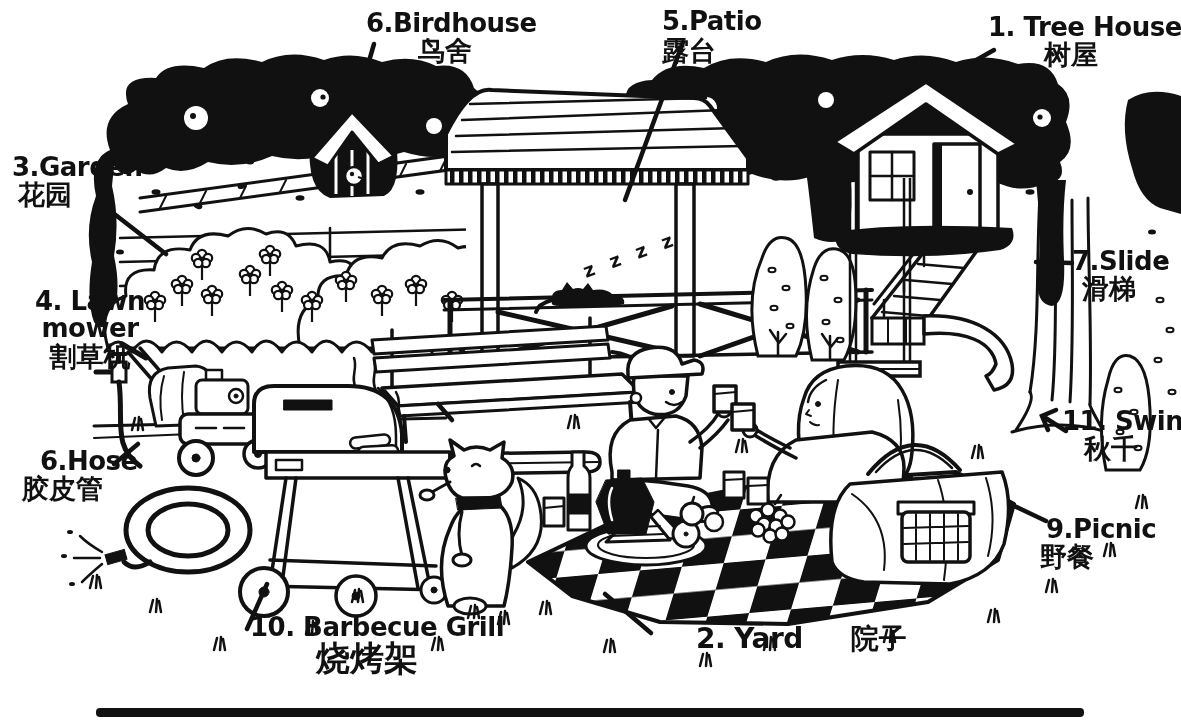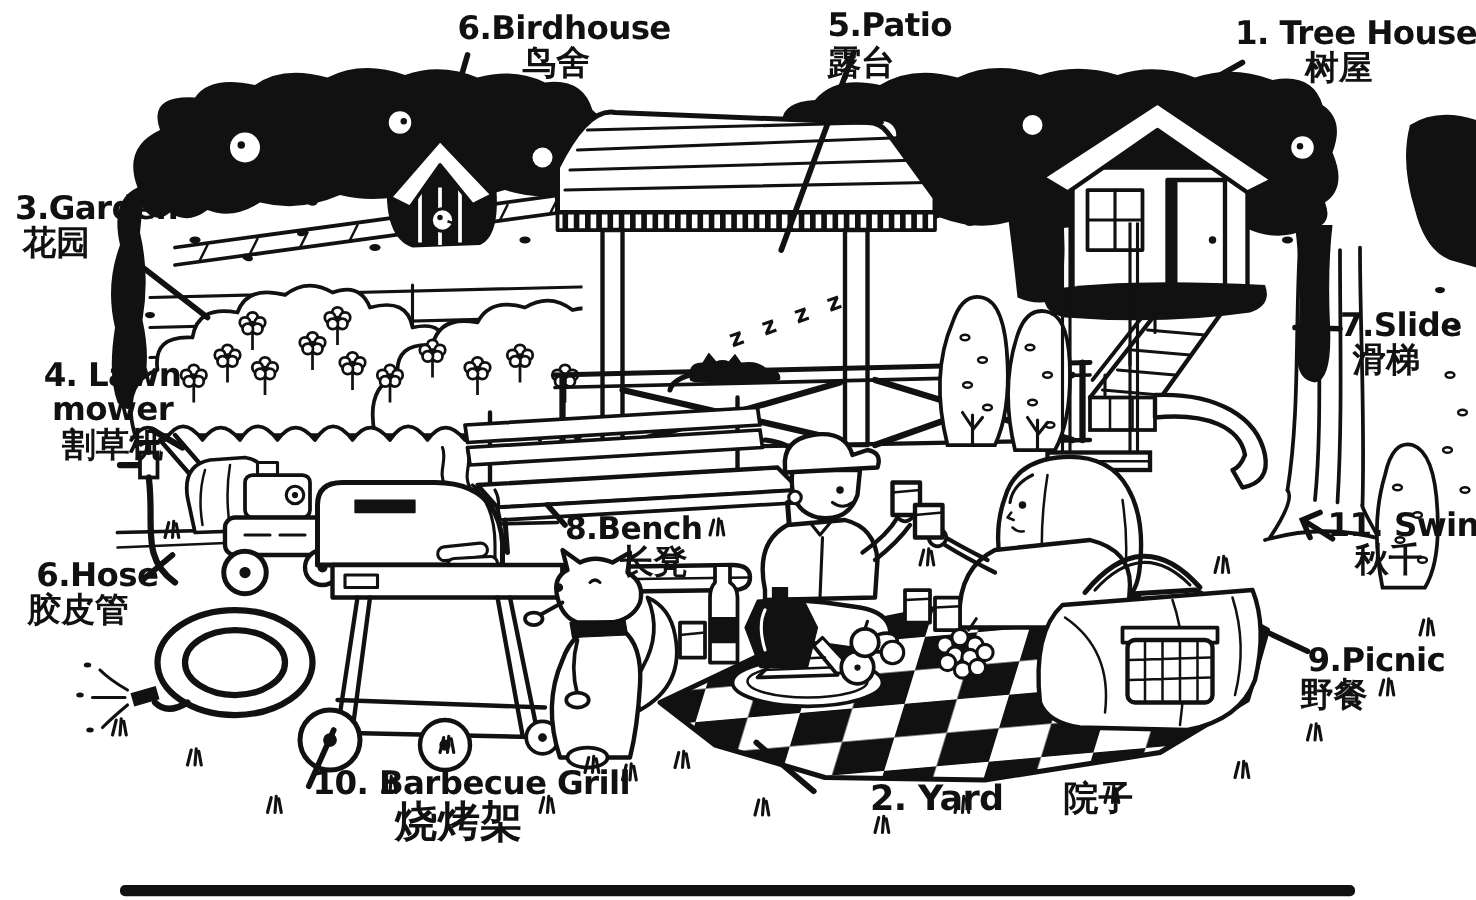--- a/index.html
+++ b/index.html
@@ -10,21 +10,21 @@
   .lbl .en{display:block;font-size:26px;letter-spacing:-0.5px;}
   .lbl .zh{display:block;font-size:27px;}
   .lbl.row{display:flex;align-items:flex-start;gap:8px;}
   .lbl.row .en,.lbl.row .zh{display:inline-block;}
   #lbl-birdhouse{left:366px;top:10px;}            #lbl-birdhouse .zh{margin-left:52px;}
   #lbl-patio{left:662px;top:8px;}                 #lbl-patio{display:flex;gap:2px;flex-direction:column;}
   #lbl-treehouse{left:988px;top:14px;}            #lbl-treehouse .zh{margin-left:56px;}
   #lbl-garden{left:12px;top:154px;}               #lbl-garden .zh{margin-left:6px;}
   #lbl-lawnmower{left:2px;top:288px;width:120px;text-align:center;margin-left:28px;}
   #lbl-lawnmower .en{white-space:normal;}
-  #lbl-hose{left:22px;top:448px;}                 #lbl-hose .en{margin-left:7px;}
+  #lbl-hose{left:22px;top:448px;}                 #lbl-hose .en{margin-left:18px;}
   #lbl-slide{left:1072px;top:248px;}              #lbl-slide .zh{margin-left:10px;}
   #lbl-swing{left:1062px;top:408px;}              #lbl-swing .zh{margin-left:22px;}
   #lbl-picnic{left:1040px;top:516px;}             #lbl-picnic .en{margin-left:6px;}
   #lbl-bench{left:452px;top:410px;}               #lbl-bench .en{font-size:25px;} #lbl-bench .zh{margin-left:44px;}
   #lbl-bbq{left:250px;top:614px;}                 #lbl-bbq .zh{margin-left:66px;font-size:34px;}
   #lbl-yard{left:656px;top:624px;}                #lbl-yard .en,#lbl-yard .zh{font-size:28px;margin-left:40px;}
   svg text.snore{font-family:"DejaVu Sans",sans-serif;font-weight:700;fill:#111;}
 </style>
 </head>
 <body>
@@ -485,24 +485,20 @@
   <span class="zh">滑梯</span>
 </div>
 <div class="lbl" id="lbl-swing">
   <span class="en">11. Swing</span>
   <span class="zh">秋千</span>
 </div>
 <div class="lbl" id="lbl-picnic">
   <span class="en">9.Picnic</span>
   <span class="zh">野餐</span>
 </div>
-<div class="lbl" id="lbl-bench">
-  <span class="en">8.Bench</span>
-  <span class="zh">长凳</span>
-</div>
 <div class="lbl" id="lbl-bbq">
   <span class="en">10. Barbecue Grill</span>
   <span class="zh">烧烤架</span>
 </div>
 <div class="lbl row" id="lbl-yard">
   <span class="en">2. Yard</span>
   <span class="zh">院子</span>
 </div>
 
 </div>

